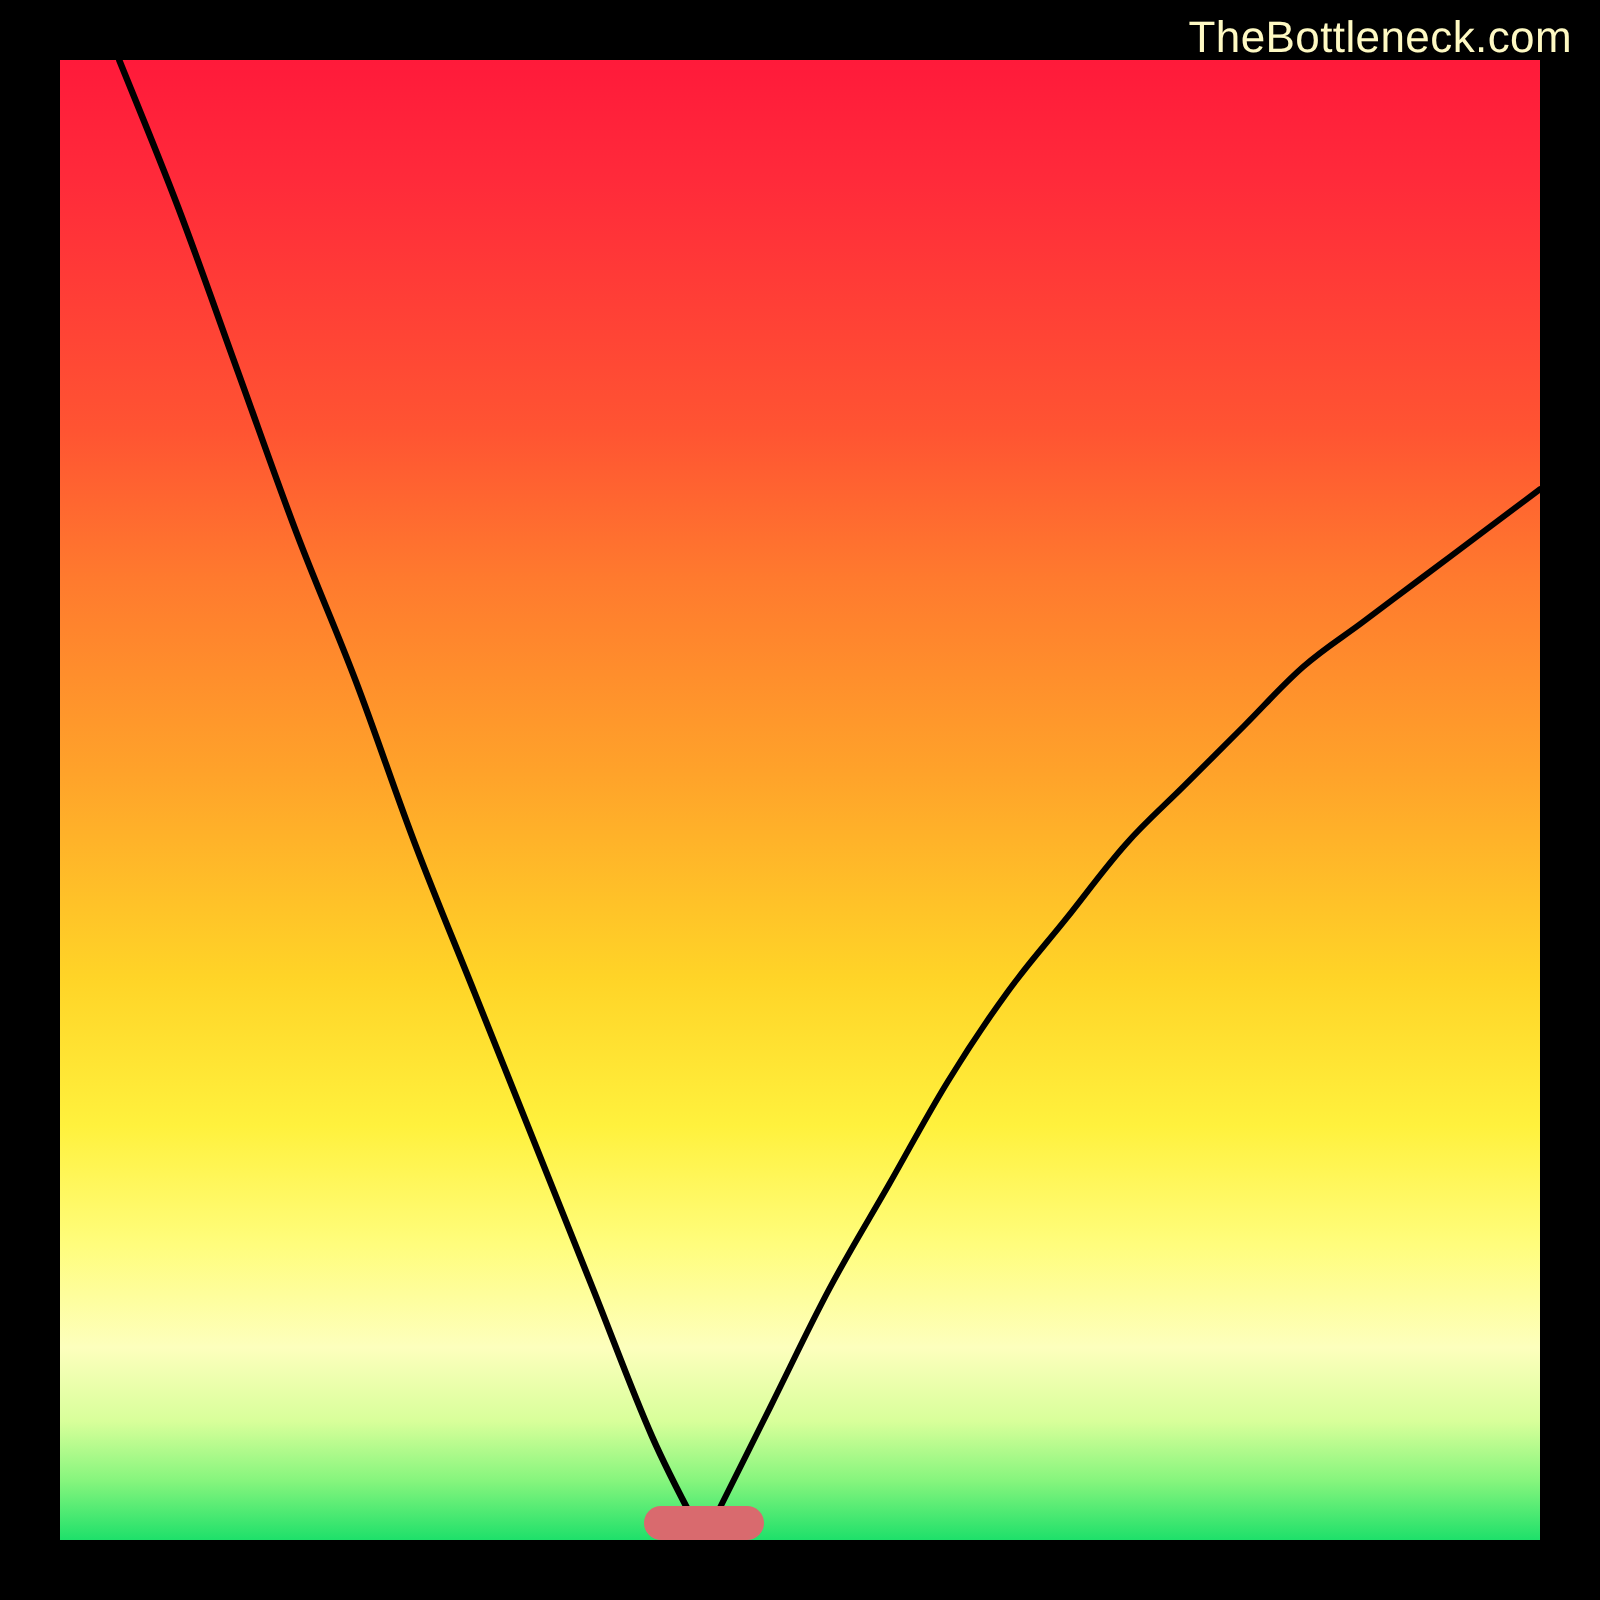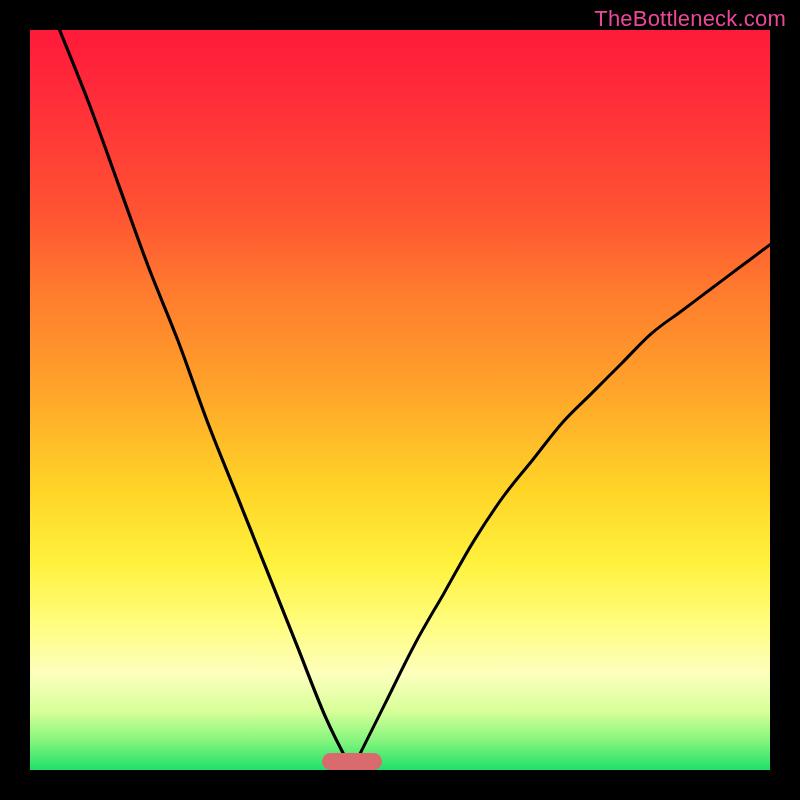--- a/index.html
+++ b/index.html
@@ -14,21 +14,21 @@
   .frame {
     position: relative;
     width: 800px;
     height: 800px;
     background: #000;
   }
   .watermark {
     position: absolute;
     top: 6px;
     right: 14px;
-    color: #ec4899;
+    color: #fef9c3;
     font-size: 22px;
     font-weight: 500;
     letter-spacing: 0.2px;
     z-index: 10;
   }
   .plot-area {
     position: absolute;
     left: 30px;
     top: 30px;
     width: 740px;

